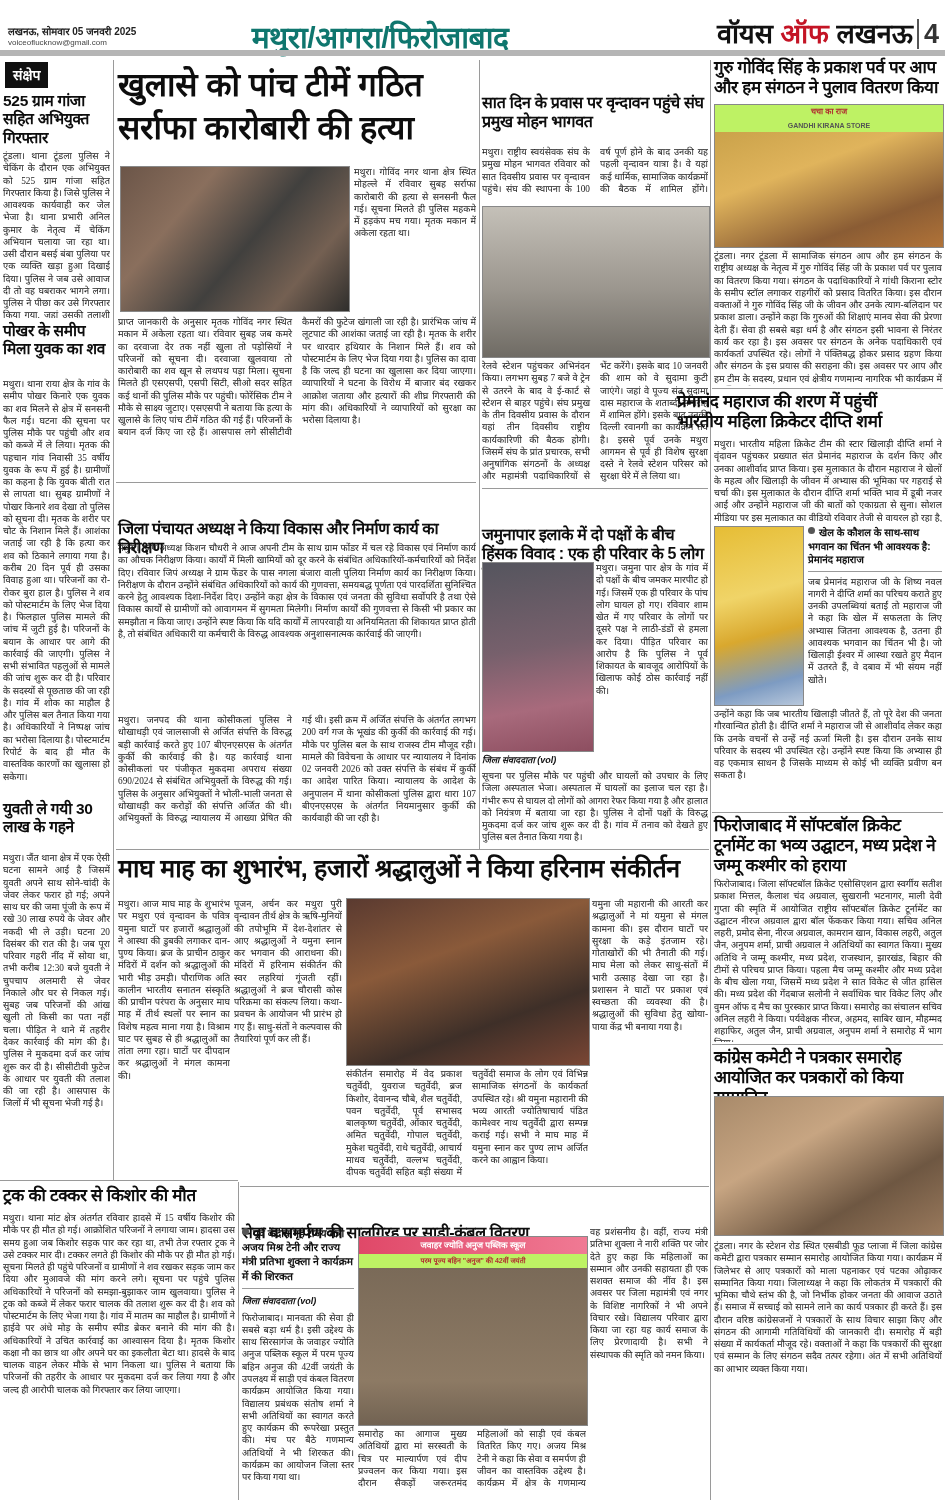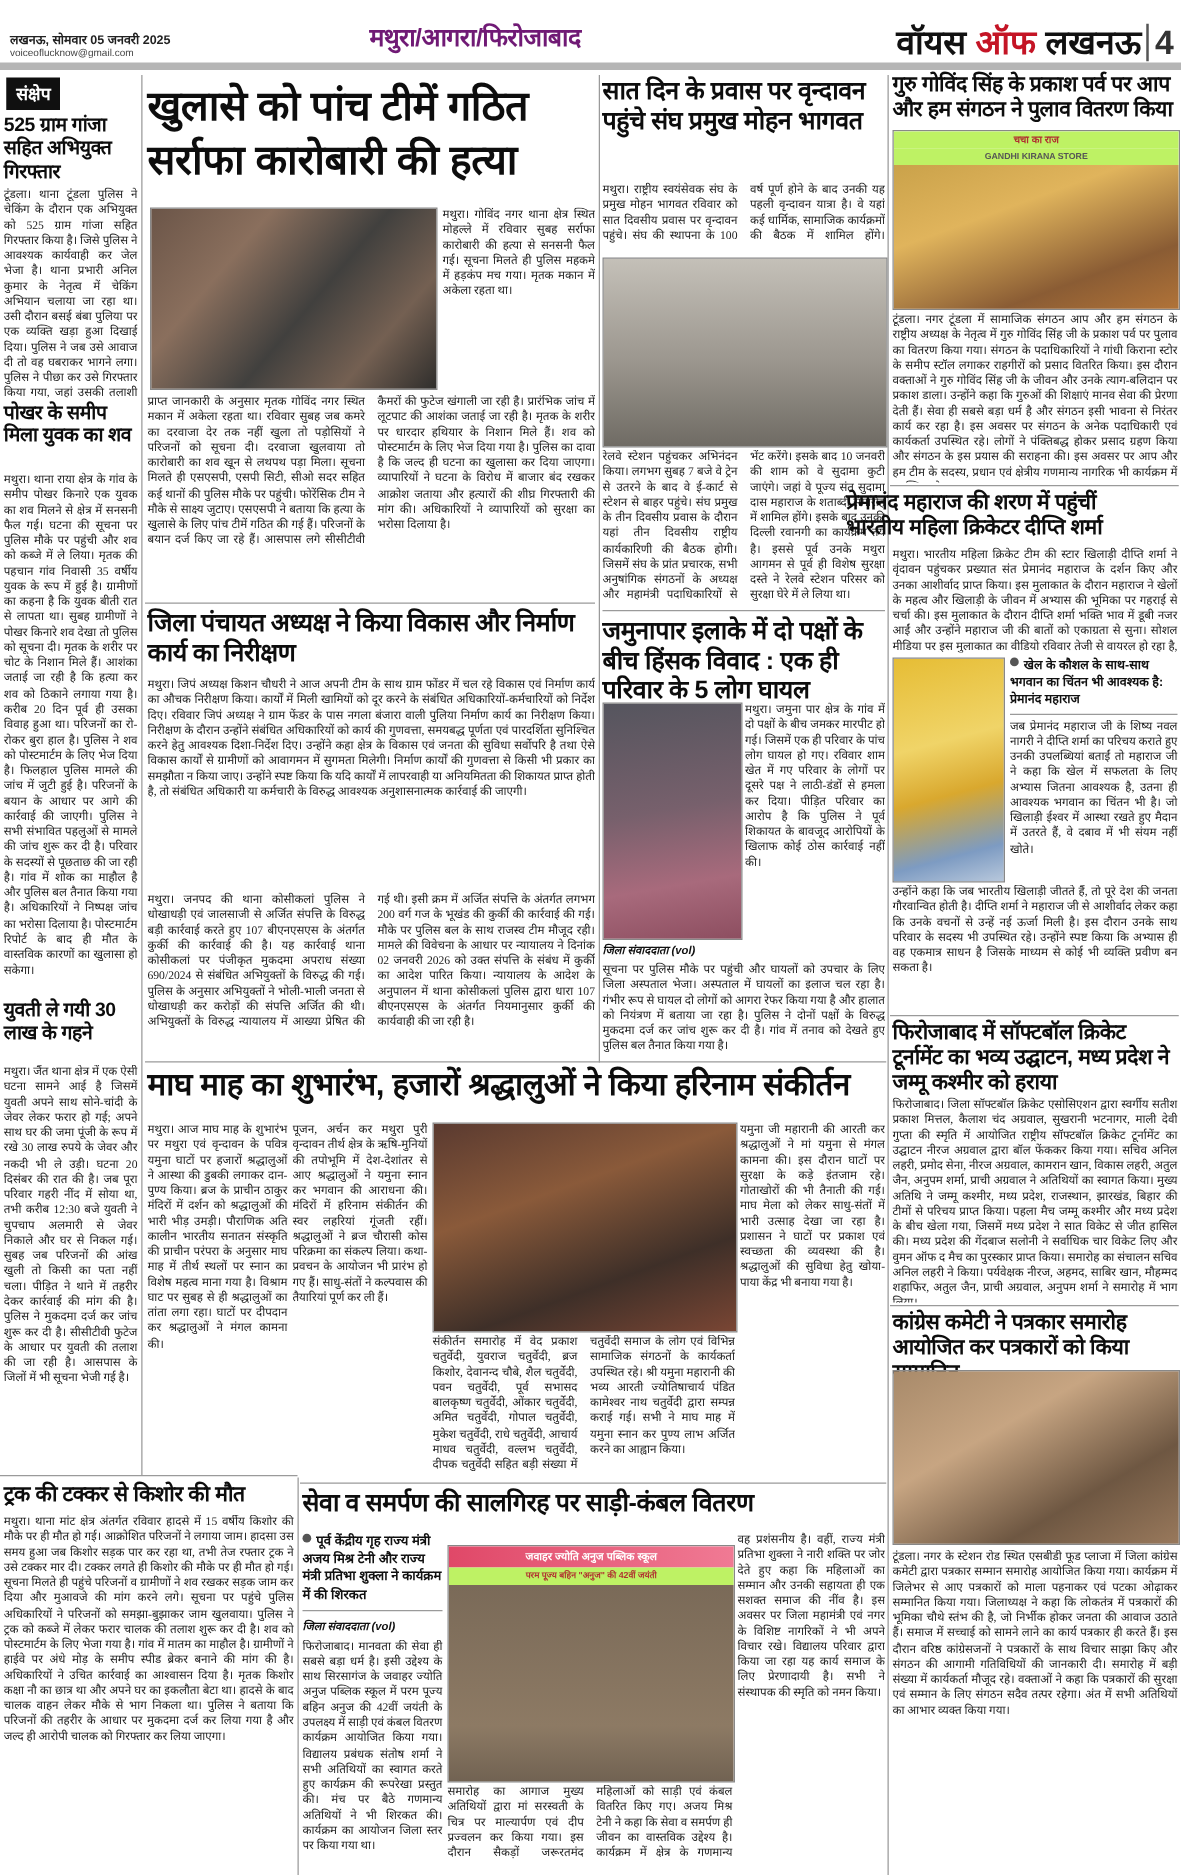--- a/index.html
+++ b/index.html
@@ -2,30 +2,30 @@
 <html lang="hi"><head>
 <meta charset="utf-8">
 <style>
   html,body{margin:0;padding:0;background:#e9e9e6;}
   #page{position:relative;width:945px;height:1500px;background:#ffffff;margin:0 auto;
         font-family:"Liberation Serif",serif;color:#1a1a1a;overflow:hidden;}
   .abs{position:absolute;}
   
   .dateline{font-family:"Liberation Sans",sans-serif;font-weight:700;font-size:10px;color:#222;}
   .email{font-family:"Liberation Sans",sans-serif;font-size:8px;color:#444;}
-  .region{font-family:"Liberation Sans",sans-serif;font-weight:700;font-size:20px;color:#701a75;text-align:center;letter-spacing:-.5px;}
+  .region{font-family:"Liberation Sans",sans-serif;font-weight:700;font-size:30px;color:#0f766e;text-align:center;letter-spacing:-.5px;}
   .brand{font-family:"Liberation Sans",sans-serif;font-weight:700;font-size:27px;color:#111;white-space:nowrap;}
   .brand .red{color:#c41425;}
   .brand .pgno{color:#333;border-left:2px solid #555;padding-left:5px;margin-left:4px;}
   .mastrule{background:#b5b5b5;}
   
   .hl{font-family:"Liberation Sans",sans-serif;font-weight:700;color:#0d0d0d;letter-spacing:-.3px;line-height:1.18;}
   .hl-xl{font-size:33px;line-height:1.3;}
   .hl-lg{font-size:25px;}
-  .hl-md{font-size:20px;}
+  .hl-md{font-size:16px;margin-top:32px;}
   .hl-sm{font-size:17px;}
   .hl-xs{font-size:15.5px;}
   
   .body{font-size:9.3px;line-height:1.32;text-align:justify;overflow:hidden;color:#1c1c1c;}
   .cols2{column-count:2;column-gap:10px;}
   .caption{font-family:"Liberation Sans",sans-serif;font-weight:700;font-size:9px;color:#111;font-style:italic;}
   .bullet-note{font-family:"Liberation Sans",sans-serif;font-weight:700;font-size:10.5px;line-height:1.35;color:#111;}
   .dot{display:inline-block;width:7px;height:7px;border-radius:50%;background:#555;margin-right:4px;vertical-align:2px;}
   
   .vline{background:#9a9a9a;width:1px;}

